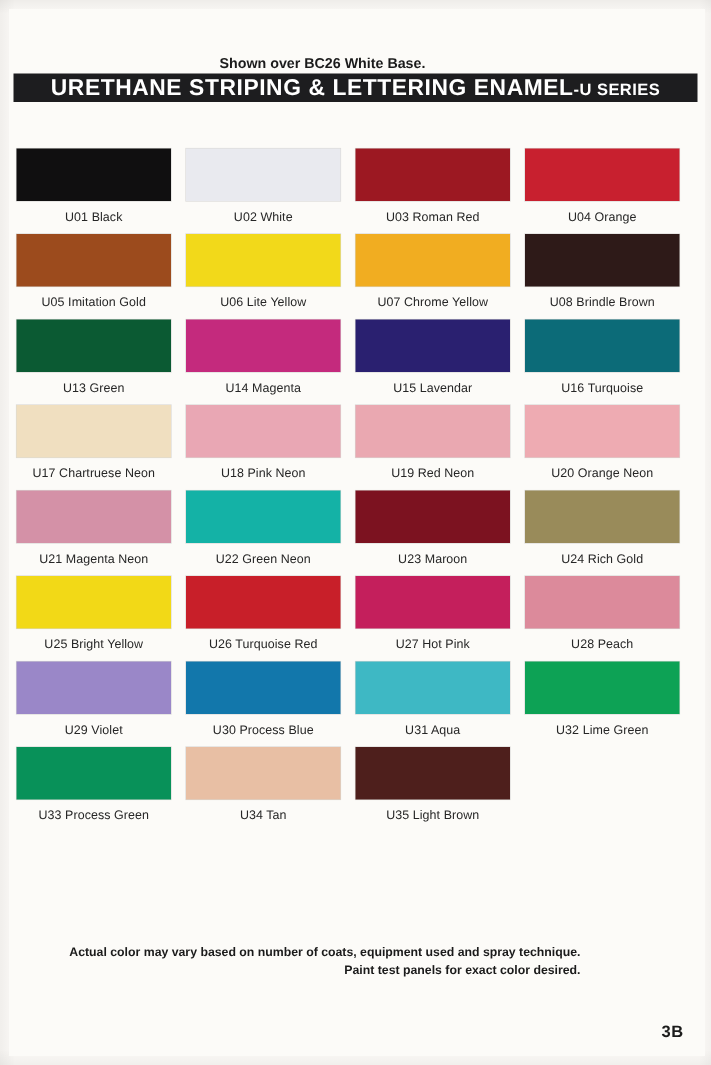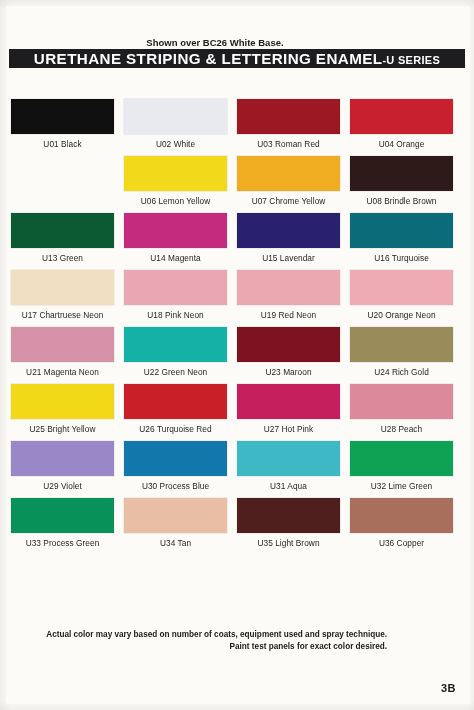--- a/index.html
+++ b/index.html
@@ -160,23 +160,27 @@
         <div class="cell c2">
           <div class="swatch" style="background: rgb(156, 24, 34);"></div>
           <div class="swatch-label">U03 Roman Red</div>
         </div>
         <div class="cell c3">
           <div class="swatch" style="background: rgb(200, 32, 47);"></div>
           <div class="swatch-label">U04 Orange</div>
         </div>
       </div>
       <div class="row">
+        <div class="cell c0">
+          <div class="swatch" style="background: rgb(156, 75, 29);"></div>
+          <div class="swatch-label">U05 Imitation Gold</div>
+        </div>
         <div class="cell c1">
           <div class="swatch" style="background: rgb(242, 217, 26);"></div>
-          <div class="swatch-label">U06 Lemon Yellow</div>
+          <div class="swatch-label">U06 Lite Yellow</div>
         </div>
         <div class="cell c2">
           <div class="swatch" style="background: rgb(241, 173, 33);"></div>
           <div class="swatch-label">U07 Chrome Yellow</div>
         </div>
         <div class="cell c3">
           <div class="swatch" style="background: rgb(46, 26, 24);"></div>
           <div class="swatch-label">U08 Brindle Brown</div>
         </div>
       </div>
@@ -275,24 +279,20 @@
           <div class="swatch" style="background: rgb(8, 145, 89);"></div>
           <div class="swatch-label">U33 Process Green</div>
         </div>
         <div class="cell c1">
           <div class="swatch" style="background: rgb(232, 191, 164);"></div>
           <div class="swatch-label">U34 Tan</div>
         </div>
         <div class="cell c2">
           <div class="swatch" style="background: rgb(78, 31, 28);"></div>
           <div class="swatch-label">U35 Light Brown</div>
-        </div>
-        <div class="cell c3">
-          <div class="swatch" style="background: rgb(168, 112, 92);"></div>
-          <div class="swatch-label">U36 Copper</div>
         </div>
       </div>
     </div>
 
   <div class="footer-note">
     <div>Actual color may vary based on number of coats, equipment used and spray technique.</div>
     <div>Paint test panels for exact color desired.</div>
   </div>
 
   <div class="page-number">3B</div>

